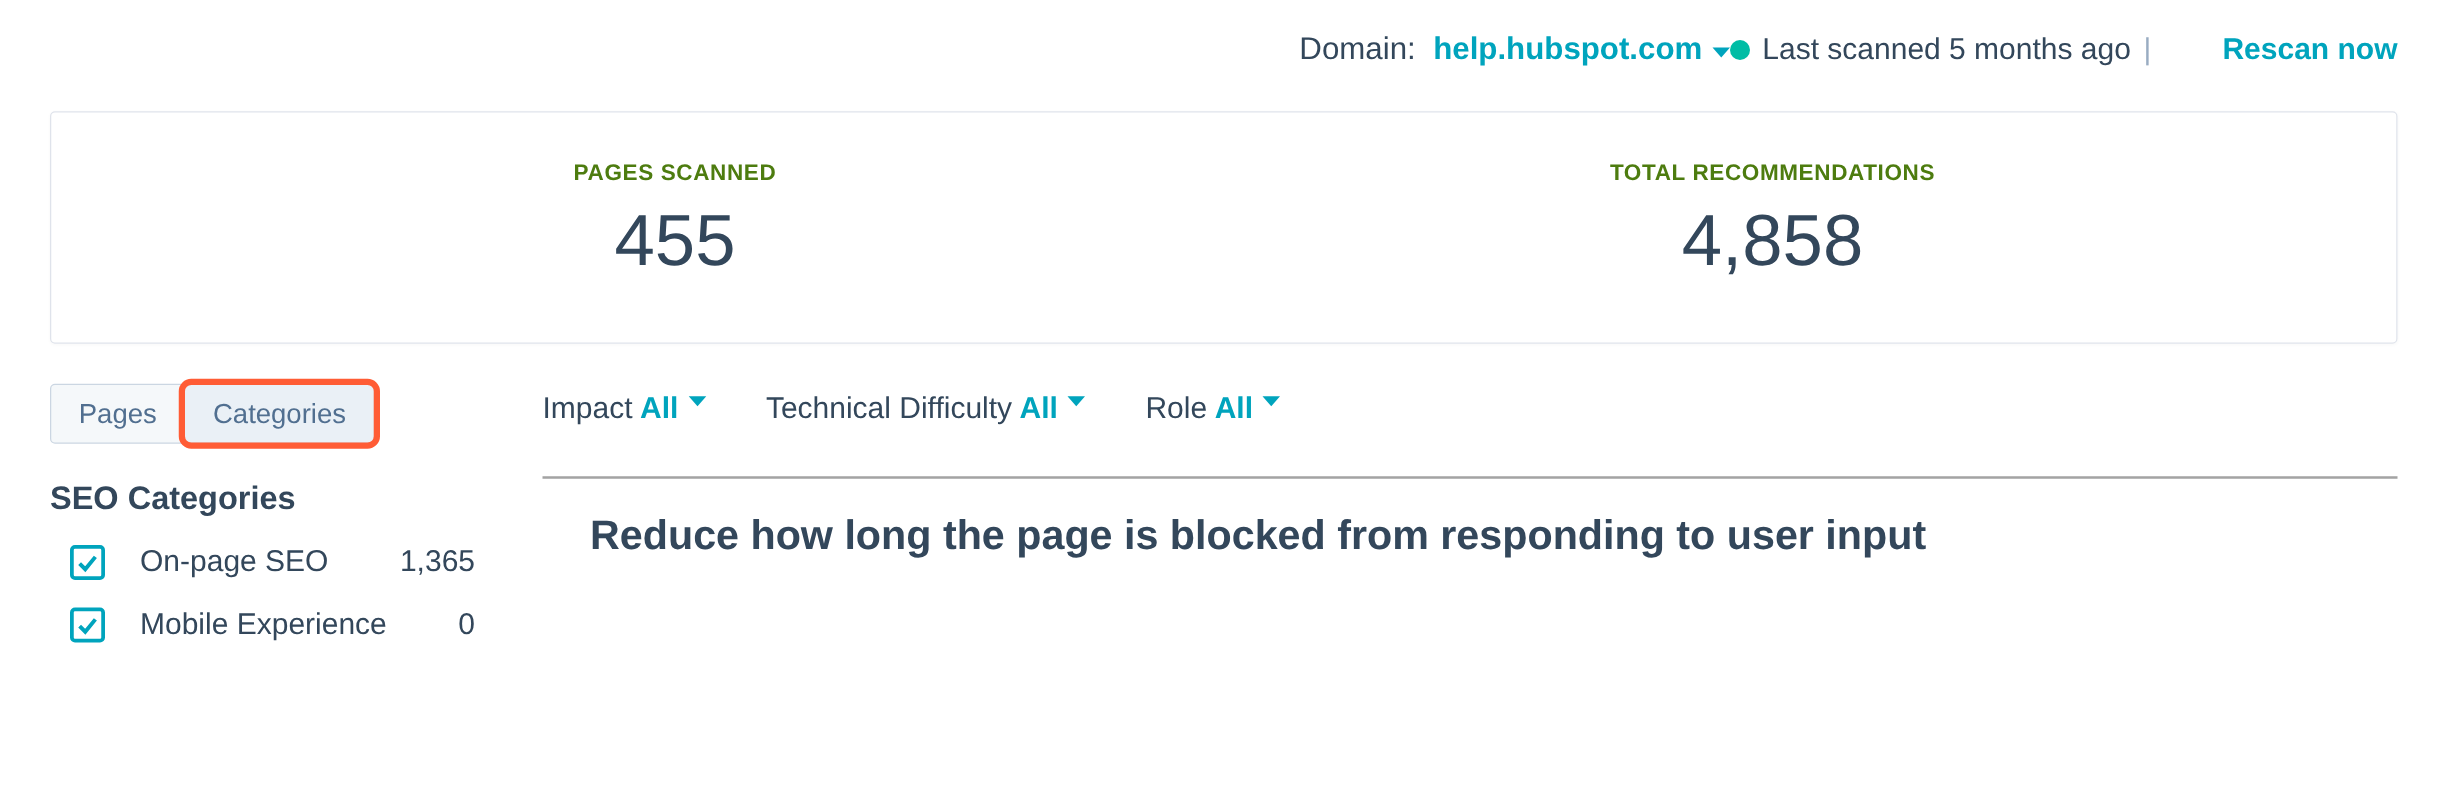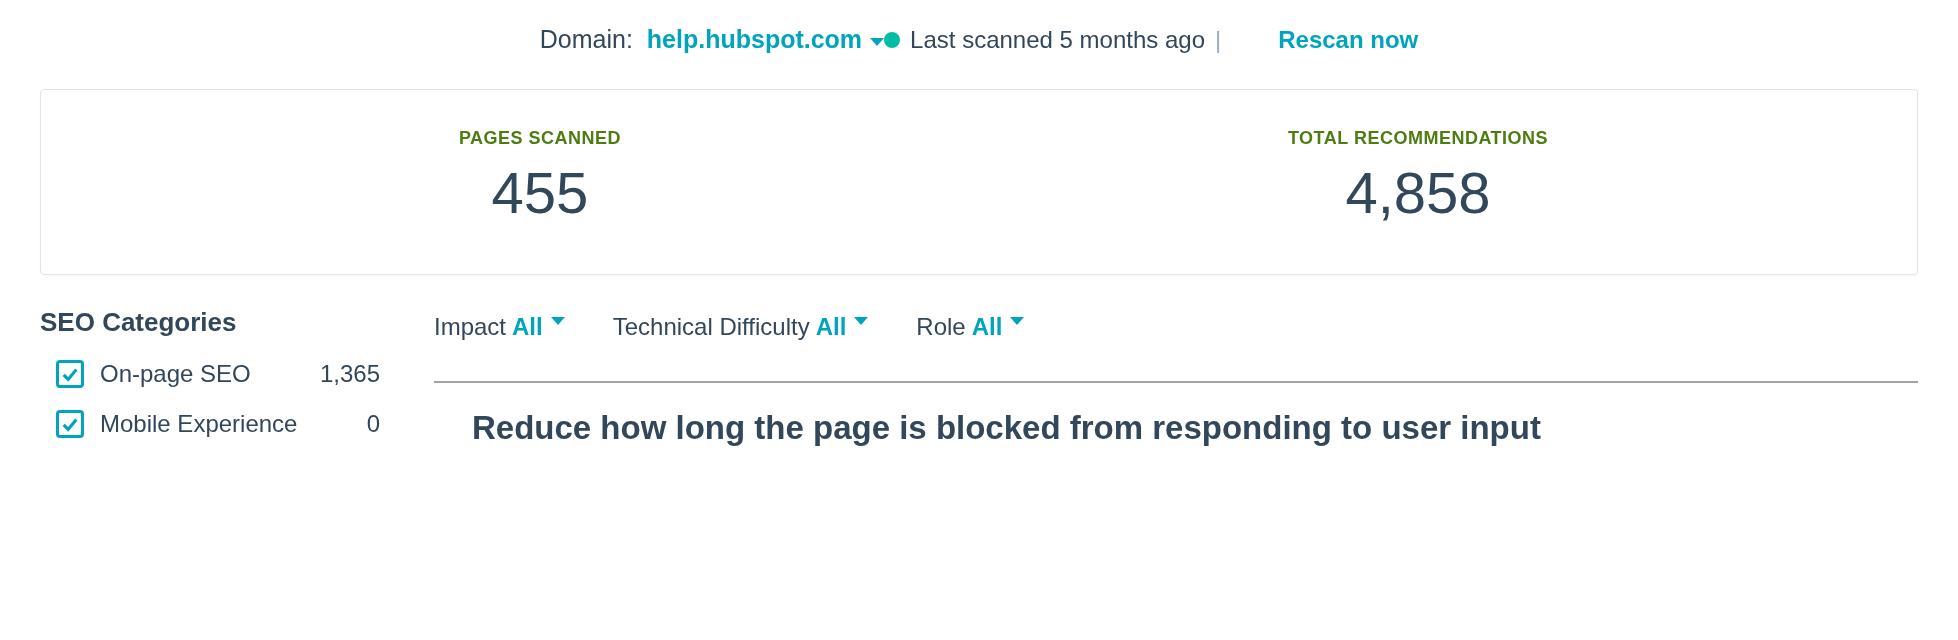--- a/index.html
+++ b/index.html
@@ -7,21 +7,21 @@
     font-family: -apple-system, BlinkMacSystemFont, "Segoe UI", Helvetica, Arial, sans-serif;
     background: #fff;
     color: #33475b;
     width: 1958px;
     padding: 25px 40px 0 40px;
   }
 
   
   .top-row {
     display: flex;
-    justify-content: center;
+    justify-content: flex-end;
     align-items: center;
     margin-bottom: 35px;
   }
   .domain-wrap {
     display: flex;
     align-items: center;
     gap: 14px;
     font-size: 25px;
   }
   .domain-label { color: #33475b; }
@@ -128,21 +128,21 @@
     color: #33475b;
     margin-bottom: 22px;
   }
 
   .cat-row {
     display: flex;
     align-items: center;
     font-size: 24px;
     color: #33475b;
     margin-bottom: 22px;
-    gap: 16px;
+    gap: 28px;
     padding-left: 16px;
   }
   .checkbox {
     width: 28px; height: 28px;
     border: 3px solid #00a4bd;
     border-radius: 4px;
     display: inline-flex;
     align-items: center;
     justify-content: center;
     flex: none;
@@ -215,20 +215,24 @@
   </div>
   <div class="stat-col">
     <div class="stat-label">TOTAL RECOMMENDATIONS</div>
     <div class="stat-value">4,858</div>
   </div>
 </div>
 
 <div class="main">
 
   <div class="left-col">
+    <div class="tabs">
+      <div class="tab">Pages</div>
+      <div class="tab selected highlighted">Categories</div>
+    </div>
 
     <div class="section-title">SEO Categories</div>
 
     <div class="cat-row">
       <span class="checkbox">
         <svg viewBox="0 0 20 20">
             <polyline points="3,11 8,16 17,5"></polyline>
           </svg>
       </span>
       <span>On-page SEO</span>

